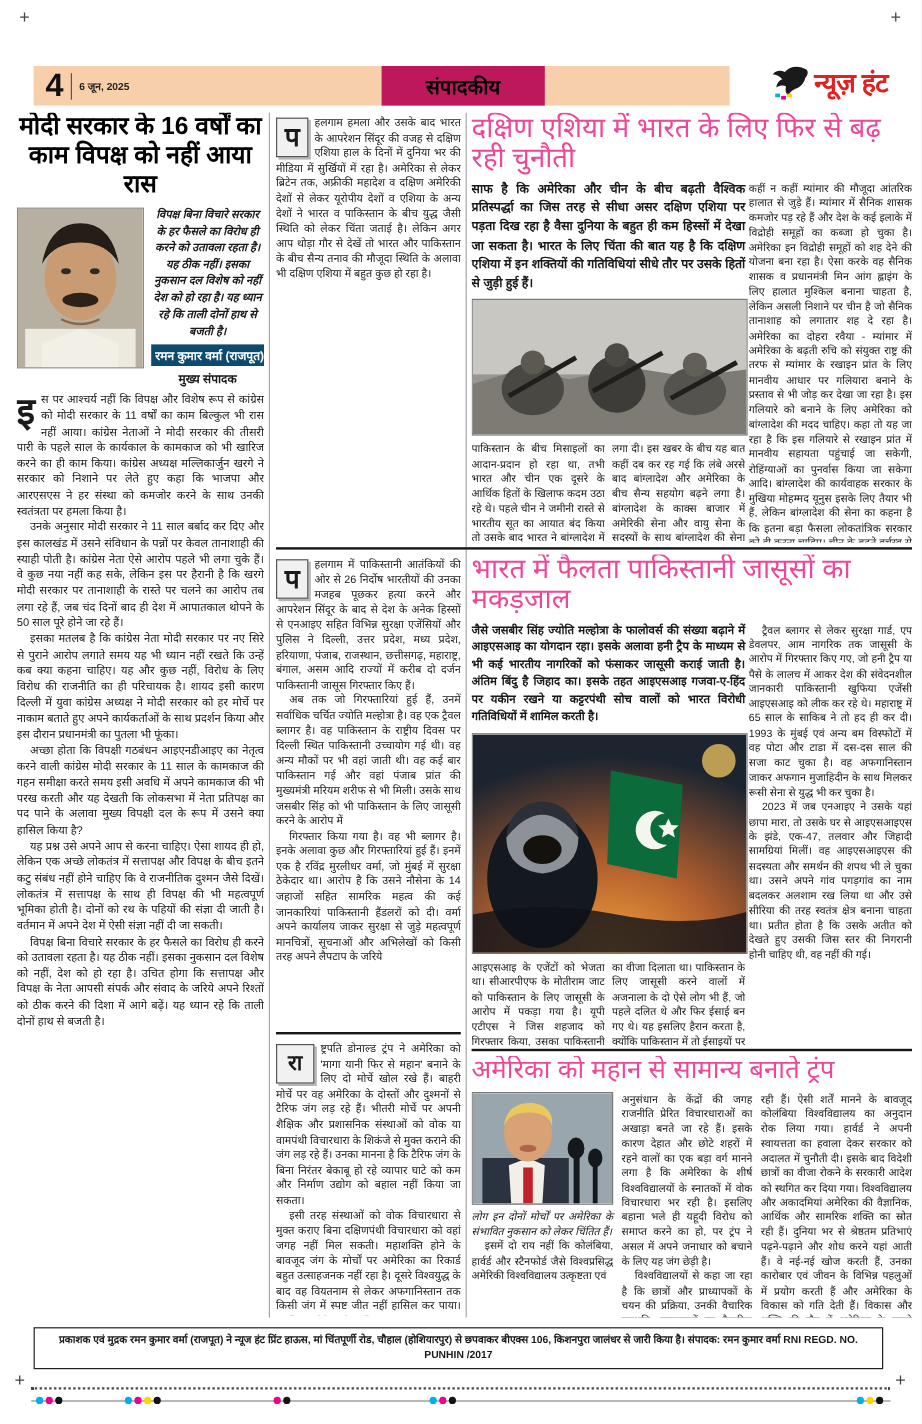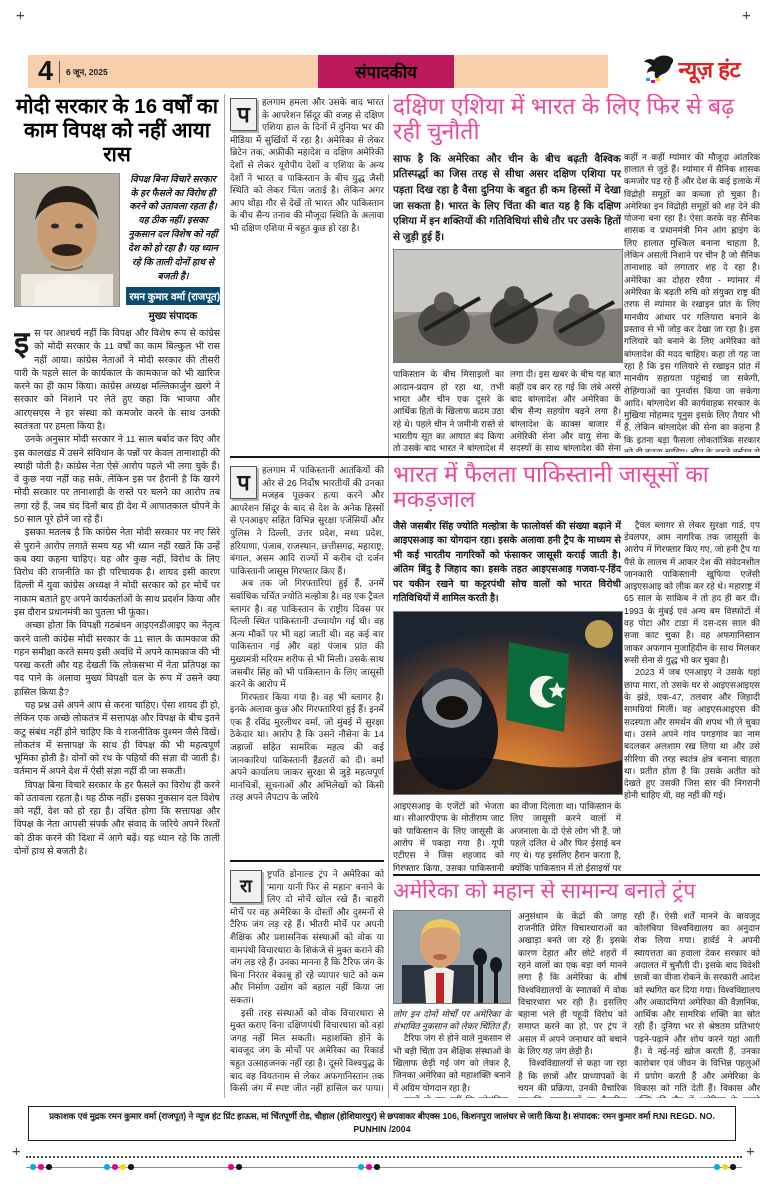--- a/index.html
+++ b/index.html
@@ -224,35 +224,34 @@
           <path d="M42,62 L50,62 L50,92 L42,92 Z" fill="#c0232a"></path>
           <ellipse cx="46" cy="34" rx="20" ry="23" fill="#d9a176"></ellipse>
           <path d="M26,28 Q28,8 48,8 Q68,10 66,28 Q64,16 46,16 Q30,16 26,28 Z" fill="#e9c85e"></path>
           <ellipse cx="46" cy="46" rx="7" ry="3" fill="#b2644a"></ellipse>
           <rect x="84" y="50" width="5" height="42" fill="#15181d"></rect>
           <ellipse cx="86" cy="46" rx="7" ry="9" fill="#15181d"></ellipse>
           <rect x="100" y="58" width="4" height="34" fill="#15181d"></rect>
           <ellipse cx="102" cy="54" rx="6" ry="8" fill="#15181d"></ellipse>
         </svg>
         <p class="b first" style="margin-top:4px;font-style:italic;">लोग इन दोनों मोर्चों पर अमेरिका के संभावित नुकसान को लेकर चिंतित हैं।</p>
-        <p class="b">टैरिफ जंग से होने वाले नुकसान से भी बड़ी चिंता उन शैक्षिक संस्थाओं के खिलाफ छेड़ी गई जंग को लेकर है, जिनका अमेरिका को महाशक्ति बनाने में अग्रिम योगदान रहा है।</p>
         <p class="b">इसमें दो राय नहीं कि कोलंबिया, हार्वर्ड और स्टैनफोर्ड जैसे विश्वप्रसिद्ध अमेरिकी विश्वविद्यालय उत्कृष्टता एवं</p>
       </div>
       <div class="sec3-c2">
         <p class="b first">अनुसंधान के केंद्रों की जगह राजनीति प्रेरित विचारधाराओं का अखाड़ा बनते जा रहे हैं। इसके कारण देहात और छोटे शहरों में रहने वालों का एक बड़ा वर्ग मानने लगा है कि अमेरिका के शीर्ष विश्वविद्यालयों के स्नातकों में वोक विचारधारा भर रही है। इसलिए बहाना भले ही यहूदी विरोध को समाप्त करने का हो, पर ट्रंप ने असल में अपने जनाधार को बचाने के लिए यह जंग छेड़ी है।</p>
         <p class="b">विश्वविद्यालयों से कहा जा रहा है कि छात्रों और प्राध्यापकों के चयन की प्रक्रिया, उनकी वैचारिक पृष्ठभूमि, पाठ्यक्रमों का वैचारिक संतुलन और परिसर की गतिविधियों का विवरण साझा करें। न करने पर केंद्रीय अनुदान बंद करने, टैक्स छूट समाप्त करने और विदेशी छात्रों के वीजा रोकने-रद करने की धमकियां दी जा</p>
       </div>
       <div class="sec3-c3">
         <p class="b first">रही हैं। ऐसी शर्तें मानने के बावजूद कोलंबिया विश्वविद्यालय का अनुदान रोक लिया गया। हार्वर्ड ने अपनी स्वायत्तता का हवाला देकर सरकार को अदालत में चुनौती दी। इसके बाद विदेशी छात्रों का वीजा रोकने के सरकारी आदेश को स्थगित कर दिया गया। विश्वविद्यालय और अकादमियां अमेरिका की वैज्ञानिक, आर्थिक और सामरिक शक्ति का स्रोत रही हैं। दुनिया भर से श्रेष्ठतम प्रतिभाएं पढ़ने-पढ़ाने और शोध करने यहां आती हैं। वे नई-नई खोज करती हैं, उनका कारोबार एवं जीवन के विभिन्न पहलुओं में प्रयोग करती हैं और अमेरिका के विकास को गति देती हैं। विकास और शक्ति की दौड़ में अमेरिका के सबसे प्रबल प्रतिद्वंद्वी चीन के राष्ट्रपति शी चिनफिंग ने भी अपने बच्चों को पढ़ने के लिए हार्वर्ड भेजा था।</p>
       </div>
     </div>
   </div>
 
   <div class="footer-box">
-    <div>प्रकाशक एवं मुद्रक रमन कुमार वर्मा (राजपूत) ने न्यूज हंट प्रिंट हाऊस, मां चिंतपूर्णी रोड, चौहाल (होशियारपुर) से छपवाकर बीएक्स 106, किशनपुरा जालंधर से जारी किया है। संपादक: रमन कुमार वर्मा RNI REGD. NO. PUNHIN /2004</div>
+    <div>प्रकाशक एवं मुद्रक रमन कुमार वर्मा (राजपूत) ने न्यूज हंट प्रिंट हाऊस, मां चिंतपूर्णी रोड, चौहाल (होशियारपुर) से छपवाकर बीएक्स 106, किशनपुरा जालंधर से जारी किया है। संपादक: रमन कुमार वर्मा RNI REGD. NO. PUNHIN /2017</div>
   </div>
   <div class="dashline"></div>
   <div class="dotline"></div>
   <div class="dotgroup" style="left:30px;">
       <span class="dot c"></span>
       <span class="dot m"></span>
       <span class="dot k"></span>
     </div>
   <div class="dotgroup" style="left:104px;">
       <span class="dot c"></span>

